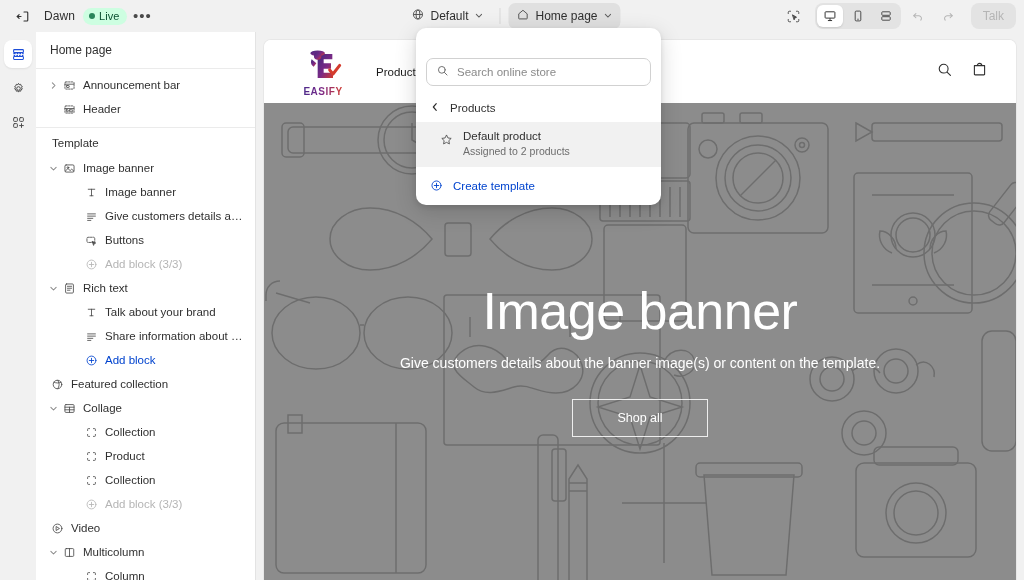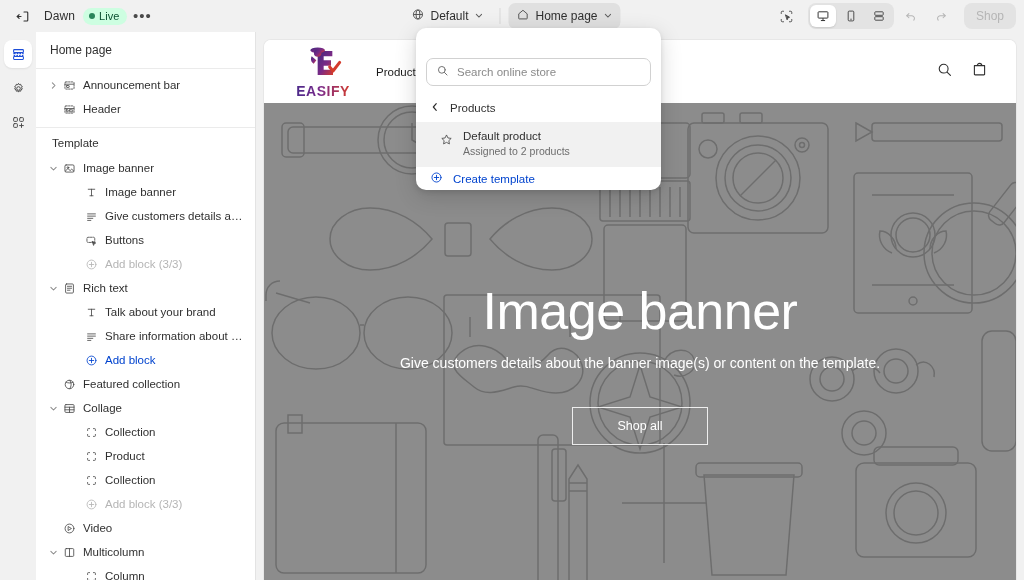--- a/index.html
+++ b/index.html
@@ -101,21 +101,21 @@
     color: #8a8a8a; flex: none;
   }
   .sb-row .sicon {
     width: 18px; display: flex; align-items: center; justify-content: center;
     color: #4a4a4a; flex: none; margin-right: 5px;
   }
   .sb-row .slabel {
     overflow: hidden; white-space: nowrap; text-overflow: ellipsis;
   }
   .lvl-section { padding-left: 10px; }
-  .lvl-section-nochev { padding-left: 24px; text-align: right; }
+  .lvl-section-nochev { padding-left: 12px; text-align: right; }
   .lvl-block { padding-left: 46px; }
   .sb-label {
     height: 26px; display: flex; align-items: center; padding-left: 16px;
     font-size: 11.5px; color: #303030;
   }
   .addblock { color: #0043ce; }
   .addblock.muted { color: #b5b5b5; }
   .addblock .sicon { color: inherit; }
 
   
@@ -127,41 +127,41 @@
     width: 752px; height: 540px; background: #ffffff;
     border-radius: 7px 7px 0 0; overflow: hidden; position: relative;
     box-shadow: 0 0 0 1px rgba(0,0,0,.04);
   }
   .store-header {
     height: 63px; display: flex; align-items: center; padding: 0 28px;
     background: #fff; position: relative;
   }
   .logo { display: flex; flex-direction: column; align-items: center; width: 62px; }
   .logo-word {
-    font-size: 14px; font-weight: bold; letter-spacing: .5px; margin-top: 1px;
+    font-size: 10px; font-weight: bold; letter-spacing: .5px; margin-top: 1px;
     background: linear-gradient(90deg,#4b2a8a 0%,#7a2a8a 45%,#d13b2e 100%);
     -webkit-background-clip: text; background-clip: text; color: transparent;
   }
   .store-nav { display: flex; align-items: center; gap: 18px; margin-left: 22px;
                font-size: 11.5px; color: #1a1a1a; }
   .store-icons { position: absolute; right: 28px; display: flex; align-items: center; gap: 18px; }
 
   .banner { position: relative; height: 477px; background: #969696; overflow: hidden; }
   .banner-art { position: absolute; inset: 0; opacity: .5; }
   .banner-overlay { position: absolute; inset: 0; background: rgba(120,120,120,.32); }
   .banner-content {
     position: absolute; left: 0; right: 0; top: 182px;
     display: flex; flex-direction: column; align-items: center; text-align: center;
   }
   .banner-title {
     font-size: 52px; color: #fff; font-weight: 400; letter-spacing: -.5px; line-height: 1;
   }
   .banner-sub { font-size: 14px; color: #fff; margin-top: 18px; }
   .banner-btn {
-    margin-top: 36px; padding: 11px 44px; border: 1px solid rgba(255,255,255,.85);
+    margin-top: 28px; padding: 11px 44px; border: 1px solid rgba(255,255,255,.85);
     color: #fff; font-size: 12.5px; background: transparent; cursor: pointer;
   }
 
   
   .popover {
     position: absolute; left: 416px; top: 28px; width: 245px;
     background: #ffffff; border-radius: 10px;
     box-shadow: 0 2px 5px rgba(0,0,0,.10), 0 6px 22px rgba(0,0,0,.16);
     overflow: hidden; z-index: 50;
   }
@@ -180,21 +180,21 @@
     padding: 0 14px; font-size: 11.5px; color: #303030; cursor: pointer;
   }
   .pop-item {
     display: flex; align-items: flex-start; gap: 10px;
     padding: 7px 14px 9px 24px; background: #f1f1f1; cursor: pointer;
   }
   .pop-item .pstar { margin-top: 3px; color: #4a4a4a; }
   .pop-item-title { font-size: 11.5px; color: #303030; line-height: 15px; }
   .pop-item-sub { font-size: 10.5px; color: #6d6d6d; line-height: 14px; text-align: center; }
   .pop-create {
-    display: flex; align-items: center; gap: 10px; height: 23px;
+    display: flex; align-items: center; gap: 10px; height: 38px;
     padding: 0 14px; color: #0043ce; font-size: 11.5px; cursor: pointer;
   }
 </style>
 </head>
 <body>
 
 <div class="app">
 
   <div class="topbar">
 
@@ -283,21 +283,21 @@
           <path d="M7 6.5L4 9.5l3 3"></path>
             <path d="M4 9.5h7.5A4 4 0 0114 16"></path>
         </svg>
       </button>
       <button class="icon-btn">
         <svg width="14" height="14" viewBox="0 0 20 20" fill="none" stroke="#b5b5b5" stroke-width="1.5" stroke-linecap="round" stroke-linejoin="round">
           <path d="M13 6.5l3 3-3 3"></path>
             <path d="M16 9.5H8.5A4 4 0 006 16"></path>
         </svg>
       </button>
-      <button class="save-btn">Shop</button>
+      <button class="save-btn">Talk</button>
     </div>
   </div>
 
   <div class="rail">
     <button class="rail-btn active">
       <svg width="15" height="15" viewBox="0 0 20 20" fill="none" stroke="#1d4ed8" stroke-width="1.4" stroke-linejoin="round">
         <rect x="3.5" y="3.5" width="13" height="4" rx=".8"></rect>
         <rect x="3.5" y="8.8" width="13" height="2.6" rx=".6" stroke-dasharray="2 1.6"></rect>
         <rect x="3.5" y="12.6" width="13" height="4" rx=".8"></rect>
       </svg>

